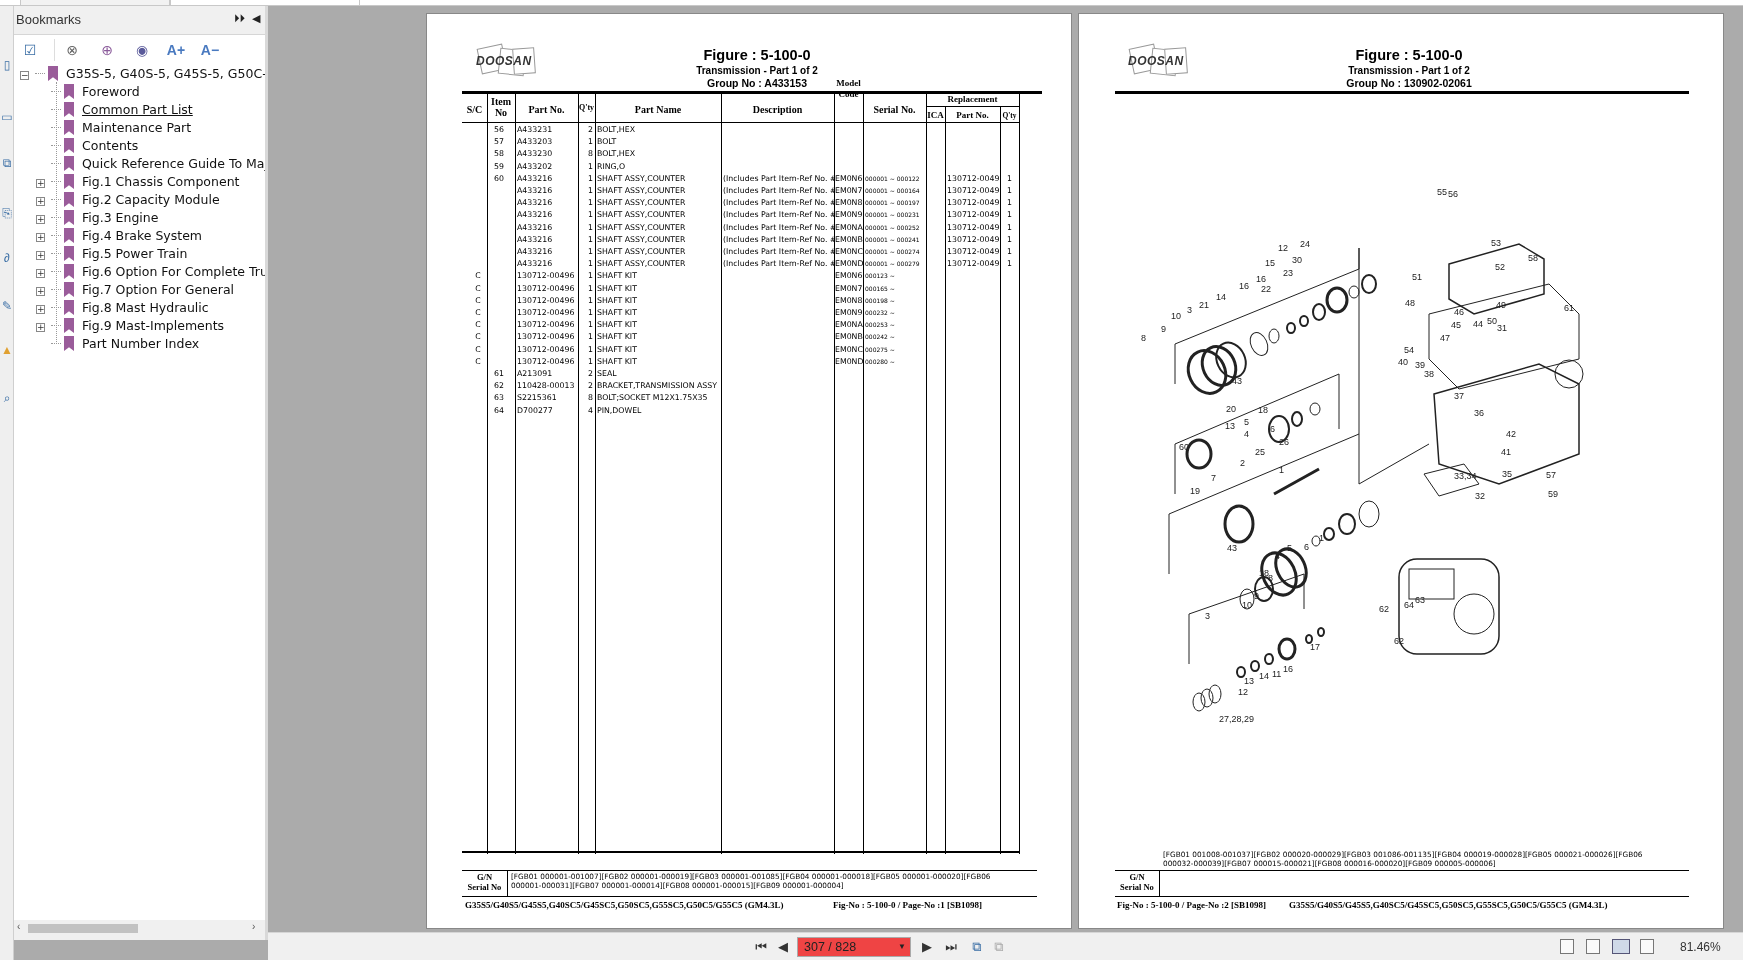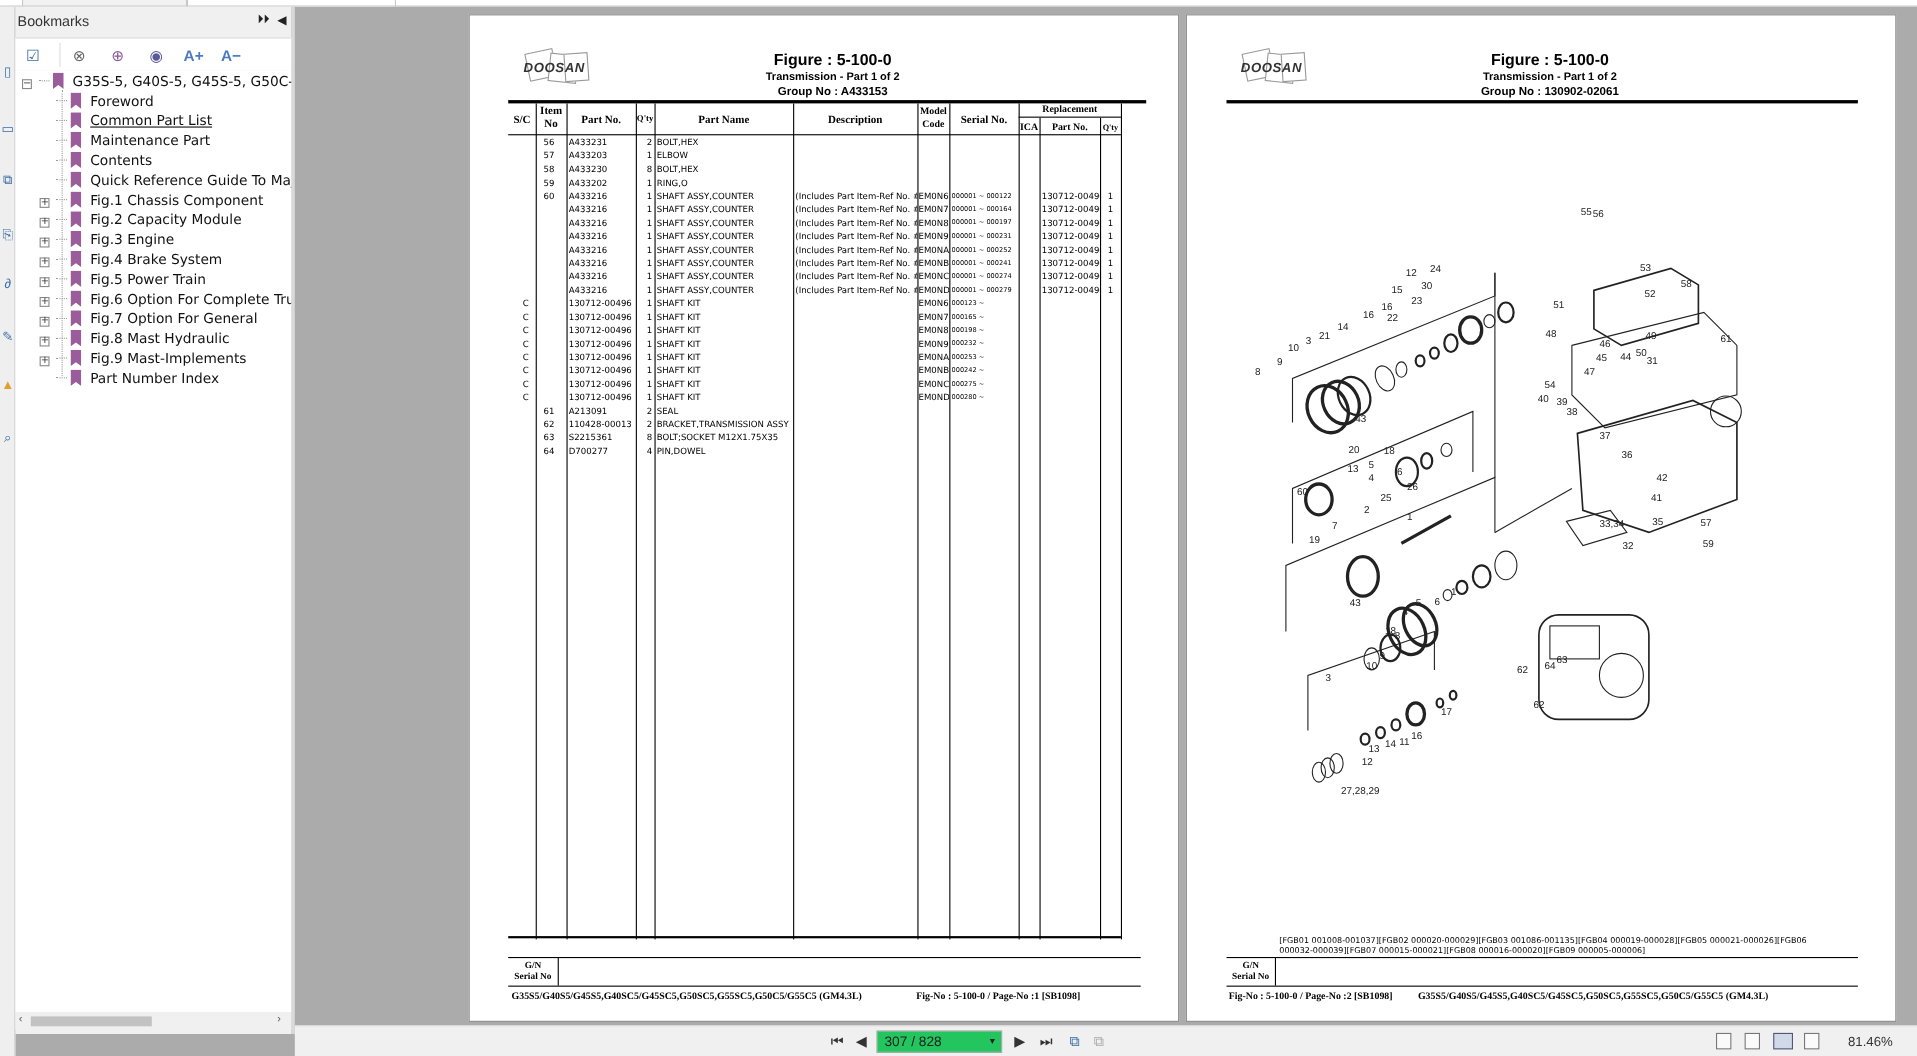--- a/index.html
+++ b/index.html
@@ -59,21 +59,21 @@
   .footer-lbl { position: absolute; font-family: "Liberation Serif", serif; font-size: 8.5px; font-weight: bold; text-align: center; line-height: 10px; }
   .footer-code { position: absolute; font-family: "Liberation Serif", serif; font-size: 9px; font-weight: bold; white-space: nowrap; }
 
   
   .diagram { position: absolute; left: 0; top: 0; width: 646px; height: 916px; }
   .callout { font-family: "Liberation Sans", sans-serif; font-size: 9px; fill: #222; }
 
   
   .navbar { position: absolute; left: 268px; top: 932px; width: 1475px; height: 28px; background: #f0f0f0; border-top: 1px solid #d6d6d6; }
   .nb { position: absolute; top: 5px; width: 18px; height: 18px; font-size: 13px; line-height: 18px; text-align: center; color: #333; }
-  .page-input { position: absolute; left: 529px; top: 4px; width: 114px; height: 20px; background: #22c55e; border: 1px solid #aaa; font-size: 12.5px; color: #222; padding: 2px 6px; }
+  .page-input { position: absolute; left: 529px; top: 4px; width: 114px; height: 20px; background: #ef4444; border: 1px solid #aaa; font-size: 12.5px; color: #222; padding: 2px 6px; }
   .page-input .caret { position: absolute; right: 4px; top: 4px; font-size: 8px; }
   .zoom-val { position: absolute; left: 1412px; top: 7px; font-size: 12px; color: #333; text-align: center; }
   .view-btn { position: absolute; top: 6px; width: 14px; height: 15px; border: 1px solid #777; background: #fafafa; }
   .view-btn.active { background: #cfd9e8; border-color: #557; }
 </style>
 </head>
 <body>
 
 <div id="app">
 
@@ -170,21 +170,21 @@
 
     <div class="th" style="left:35px;top:90px;width:25px;">S/C</div>
     <div class="th" style="left:60px;top:82px;width:28px;">
         <div>Item</div>
         <div>No</div>
       </div>
     <div class="th" style="left:88px;top:90px;width:63px;">Part No.</div>
     <div class="th" style="left:151px;top:88px;width:17px;font-size:8px;">Q'ty</div>
     <div class="th" style="left:168px;top:90px;width:126px;">Part Name</div>
     <div class="th" style="left:294px;top:90px;width:113px;">Description</div>
-    <div class="th" style="left:407px;top:82px;width:29px;font-size:9px;">
+    <div class="th" style="left:407px;top:64px;width:29px;font-size:9px;">
         <div>Model</div>
         <div>Code</div>
       </div>
     <div class="th" style="left:436px;top:90px;width:63px;">Serial No.</div>
     <div class="th" style="left:499px;top:80px;width:93px;font-size:9px;">Replacement</div>
     <div class="th" style="left:499px;top:96px;width:19px;font-size:9px;">ICA</div>
     <div class="th" style="left:518px;top:96px;width:55px;font-size:9px;">Part No.</div>
     <div class="th" style="left:573px;top:96px;width:19px;font-size:7.5px;">Q'ty</div>
 
     <div id="rowsA">
@@ -198,21 +198,21 @@
           <div class="cell" style="left: 408px; top: 110px; width: 28px; overflow: hidden;"></div>
           <div class="cell small" style="left: 438px; top: 110px; width: 60px; overflow: hidden;"></div>
           <div class="cell" style="left: 520px; top: 110px; width: 53px; overflow: hidden;"></div>
           <div class="cell" style="left: 575px; top: 110px; width: 15px; overflow: hidden; text-align: center;"></div>
         </div>
         <div>
           <div class="cell" style="left: 42px; top: 122.2px; width: 18px; overflow: hidden; text-align: center;"></div>
           <div class="cell" style="left: 60px; top: 122.2px; width: 24px; overflow: hidden; text-align: center;">57</div>
           <div class="cell" style="left: 90px; top: 122.2px; width: 80px; overflow: hidden;">A433203</div>
           <div class="cell" style="left: 151px; top: 122.2px; width: 15px; overflow: hidden; text-align: right;">1</div>
-          <div class="cell" style="left: 170px; top: 122.2px; width: 124px; overflow: hidden;">ELBOW</div>
+          <div class="cell" style="left: 170px; top: 122.2px; width: 124px; overflow: hidden;">BOLT</div>
           <div class="cell" style="left: 296px; top: 122.2px; width: 111px; overflow: hidden;"></div>
           <div class="cell" style="left: 408px; top: 122.2px; width: 28px; overflow: hidden;"></div>
           <div class="cell small" style="left: 438px; top: 122.2px; width: 60px; overflow: hidden;"></div>
           <div class="cell" style="left: 520px; top: 122.2px; width: 53px; overflow: hidden;"></div>
           <div class="cell" style="left: 575px; top: 122.2px; width: 15px; overflow: hidden; text-align: center;"></div>
         </div>
         <div>
           <div class="cell" style="left: 42px; top: 134.4px; width: 18px; overflow: hidden; text-align: center;"></div>
           <div class="cell" style="left: 60px; top: 134.4px; width: 24px; overflow: hidden; text-align: center;">58</div>
           <div class="cell" style="left: 90px; top: 134.4px; width: 60px; overflow: hidden;">A433230</div>
@@ -476,20 +476,24 @@
           <div class="cell" style="left: 520px; top: 390.6px; width: 53px; overflow: hidden;"></div>
           <div class="cell" style="left: 575px; top: 390.6px; width: 15px; overflow: hidden; text-align: center;"></div>
         </div>
       </div>
 
     <div class="hline" style="left:35px;top:856px;width:575px;"></div>
     <div class="vline" style="left:80px;top:856px;height:26px;"></div>
     <div class="footer-lbl" style="left:35px;top:858px;width:45px;">
         <div>G/N</div>
         <div>Serial No</div>
+      </div>
+    <div class="footer-box" style="left:84px;top:858px;">
+        <div>[FGB01 000001-001007][FGB02 000001-000019][FGB03 000001-001085][FGB04 000001-000018][FGB05 000001-000020][FGB06</div>
+        <div>000001-000031][FGB07 000001-000014][FGB08 000001-000015][FGB09 000001-000004]</div>
       </div>
     <div class="hline" style="left:35px;top:882px;width:575px;"></div>
     <div class="footer-code" style="left:38px;top:886px;">G35S5/G40S5/G45S5,G40SC5/G45SC5,G50SC5,G55SC5,G50C5/G55C5 (GM4.3L)</div>
     <div class="footer-code" style="left:406px;top:886px;">Fig-No : 5-100-0 / Page-No :1 [SB1098]</div>
   </div>
 
   <div class="page pageB">
     <div class="logo" style="left:46px;top:30px;">
       <div class="card" style="left:6px;top:2px;width:26px;height:26px;transform:rotate(-12deg);"></div>
       <div class="card" style="left:26px;top:5px;width:26px;height:26px;transform:rotate(6deg);"></div>

